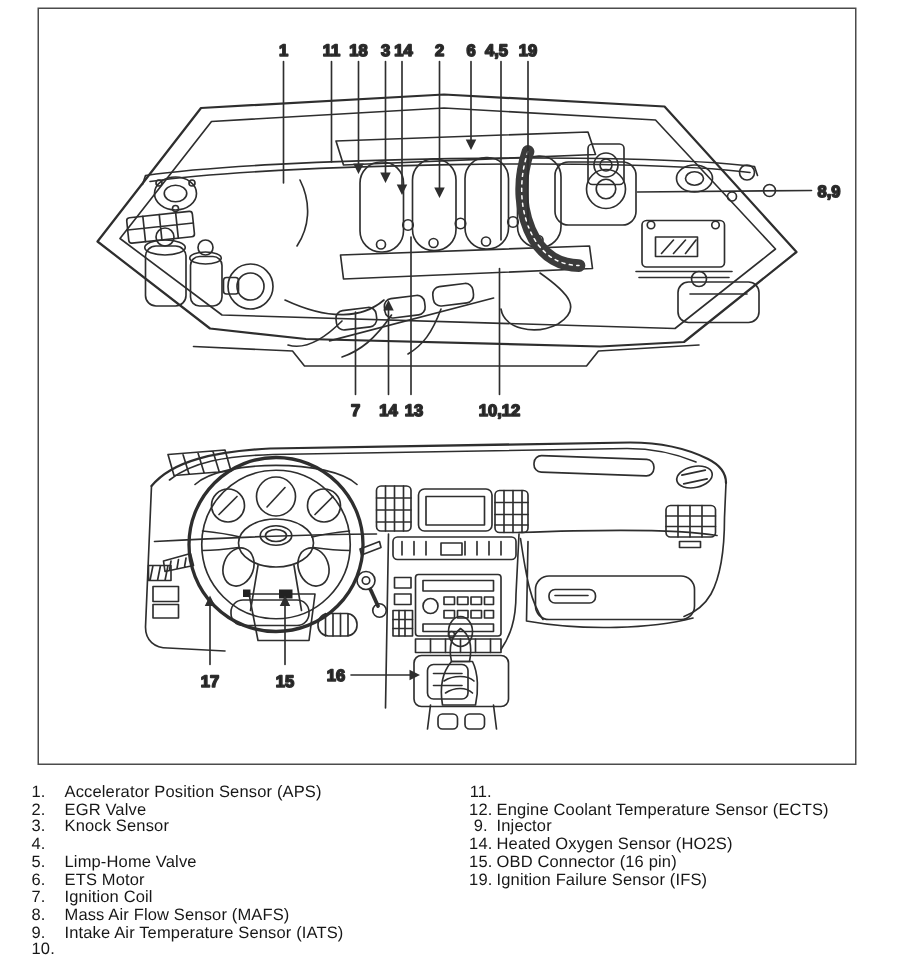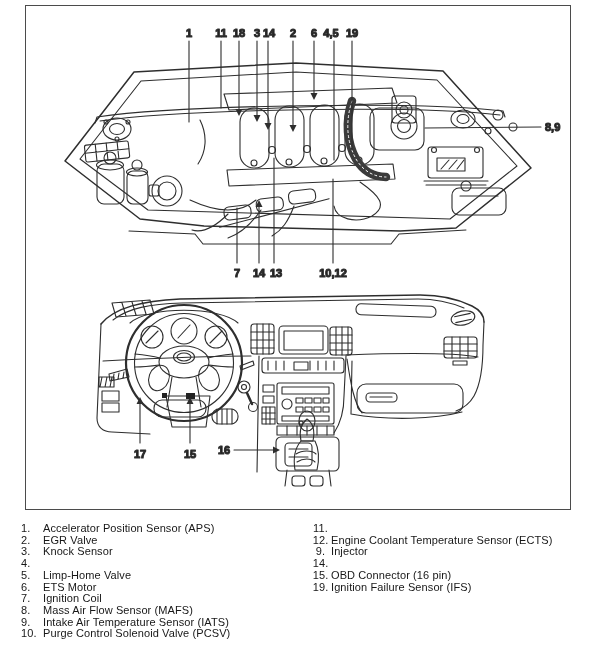--- a/index.html
+++ b/index.html
@@ -293,37 +293,37 @@
       <div class="row">
           <span class="num">8.</span>
           <span>Mass Air Flow Sensor (MAFS)</span>
         </div>
       <div class="row">
           <span class="num">9.</span>
           <span>Intake Air Temperature Sensor (IATS)</span>
         </div>
       <div class="row">
           <span class="num">10.</span>
-          <span>Purge Control Solenoid Valve (PCSV)</span>
         </div>
     </div>
     <div class="col right">
       <div class="row">
           <span class="num">11.</span>
         </div>
       <div class="row">
           <span class="num">12.</span>
           <span>Engine Coolant Temperature Sensor (ECTS)</span>
         </div>
       <div class="row">
           <span class="num">9.</span>
           <span>Injector</span>
         </div>
       <div class="row">
           <span class="num">14.</span>
+          <span>Heated Oxygen Sensor (HO2S)</span>
         </div>
       <div class="row">
           <span class="num">15.</span>
           <span>OBD Connector (16 pin)</span>
         </div>
       <div class="row">
           <span class="num">19.</span>
           <span>Ignition Failure Sensor (IFS)</span>
         </div>
     </div>

